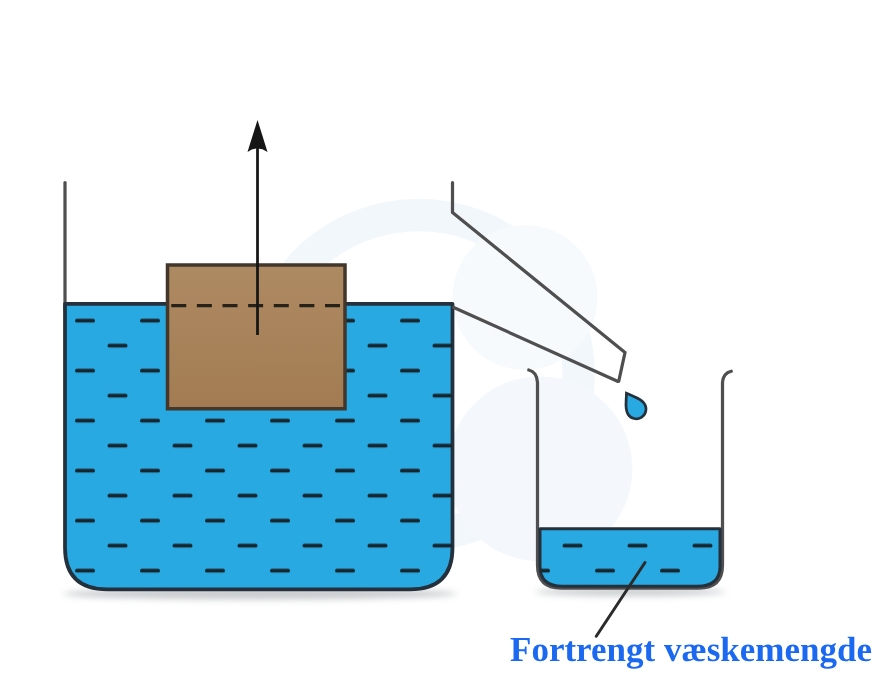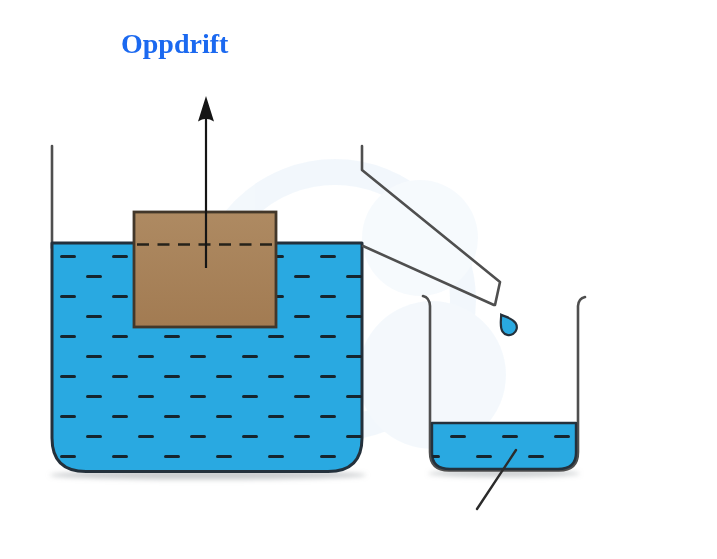--- a/index.html
+++ b/index.html
@@ -87,15 +87,15 @@
       <path class="wall" d="M 423,296 Q 429.5,297.5 430,306 L 430,452 Q 430,470.5 449,470.5 L 559,470.5 Q 578,470.5 578,452 L 578,306 Q 578.5,298.5 585,297"></path>
       <path class="water-shape" style="stroke-width:2.4" d="M 432,423 L 576,423 L 576,453 Q 576,469 558,469 L 450,469 Q 432,469 432,453 Z"></path>
       <path class="water-pattern" d="M 432,423 L 576,423 L 576,453 Q 576,469 558,469 L 450,469 Q 432,469 432,453 Z"></path>
     </g>
 
     <path class="drop" transform="translate(507,324) rotate(-32)" d="M 0,-11 C 3.5,-5.5 7.8,-1.5 7.8,3.8 A 7.8,7.8 0 1 1 -7.8,3.8 C -7.8,-1.5 -3.5,-5.5 0,-11 Z"></path>
 
     <line class="pointer" x1="516" y1="450" x2="477" y2="509"></line>
   </svg>
 
-  <div class="lbl" id="lbl-buoyancy">Oppdrift</div>
 
+  <div class="lbl" id="lbl-displaced">Fortrengt væskemengde</div>
 </div>
 
 </body></html>

